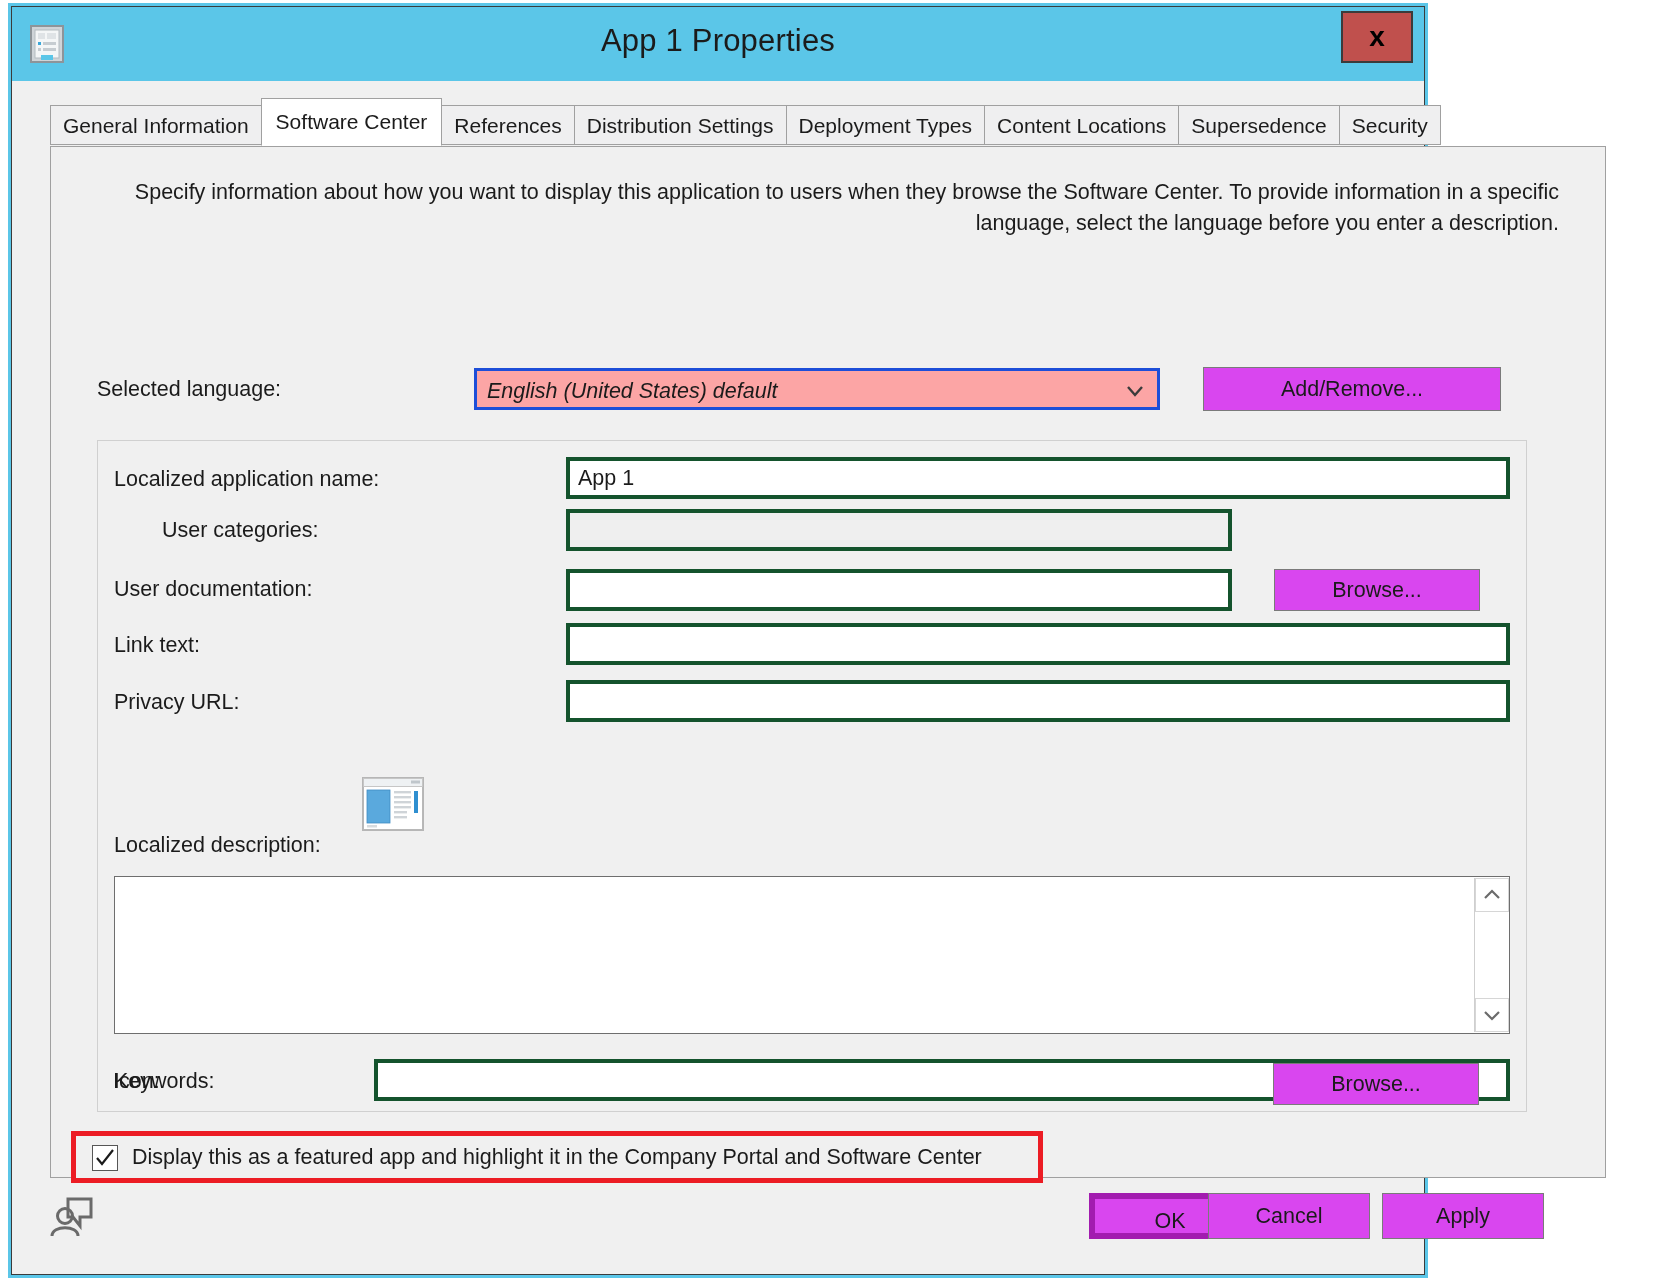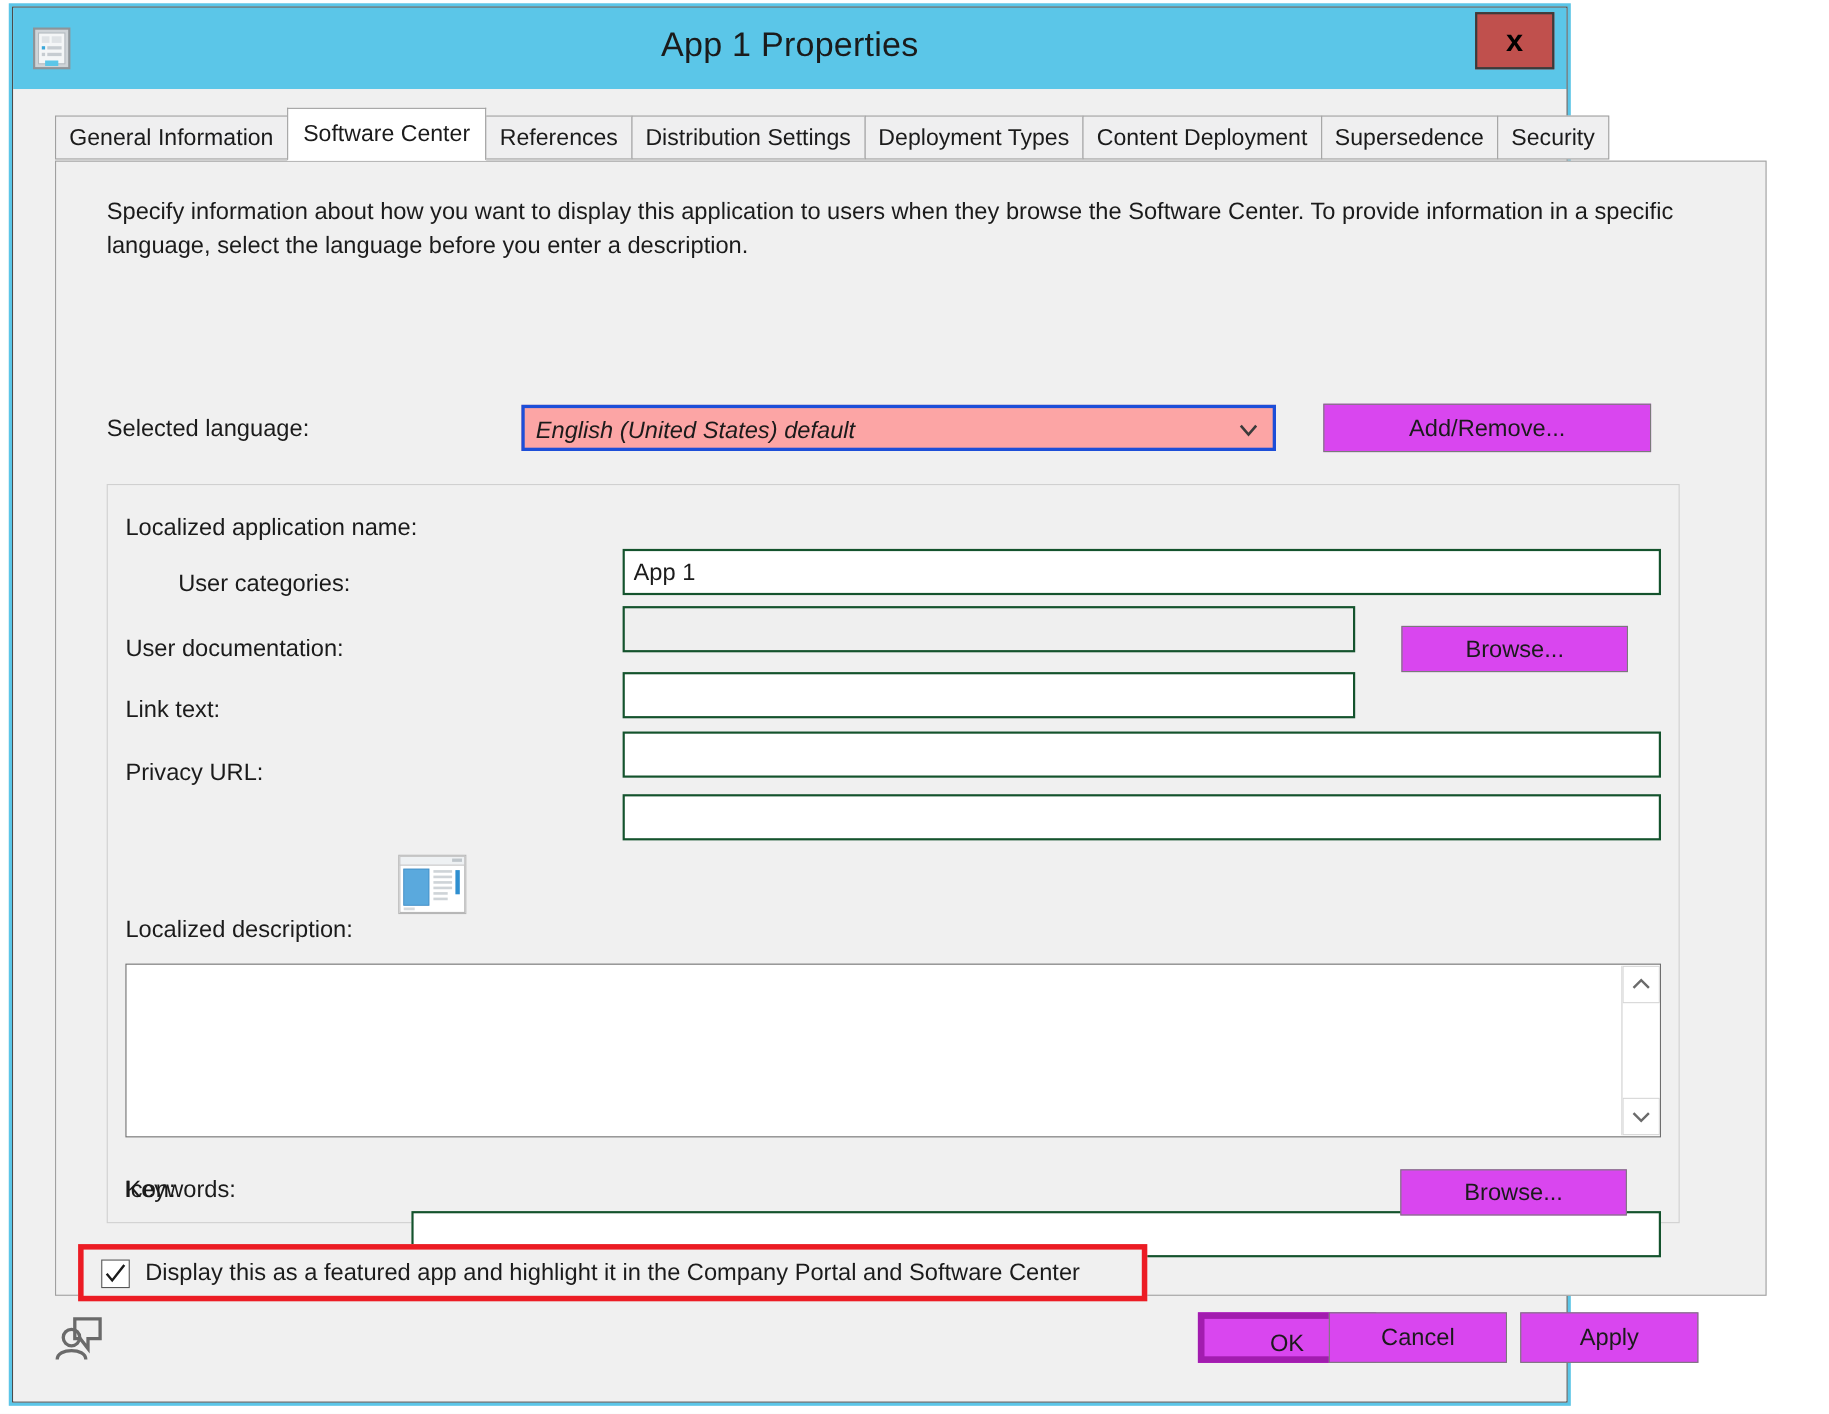--- a/index.html
+++ b/index.html
@@ -139,20 +139,21 @@
 
   
   .intro {
     position: absolute;
     left: 46px;
     top: 30px;
     width: 1462px;
     font-size: 21.5px;
     color: #1b1b1b;
     line-height: 31px;
+    text-align: right;
   }
 
   
   .lang-label {
     position: absolute;
     left: 46px;
     top: 230px;
     font-size: 21.5px;
     color: #1b1b1b;
   }
@@ -214,28 +215,27 @@
   }
   .fld-label {
     position: absolute;
     left: 16px;
     font-size: 21.5px;
     color: #1b1b1b;
   }
   .txtbox {
     position: absolute;
     background: #ffffff;
-    border: 2px solid #14532d;
+    border: 4px solid #14532d;
     box-sizing: border-box;
     font-size: 21.5px;
     color: #1b1b1b;
     padding: 5px 8px;
     font-family: "Liberation Sans", sans-serif;
     outline: none;
-    margin-top: 42px;
   }
   .txtbox.disabled {
     background: #efefef;
   }
   .sidebtn {
     position: absolute;
     width: 206px;
     height: 42px;
     line-height: 40px;
   }
@@ -366,21 +366,21 @@
     </div>
 
     <div class="dialog-body">
 
       <div class="tabstrip">
         <div class="tab">General Information</div>
         <div class="tab active">Software Center</div>
         <div class="tab">References</div>
         <div class="tab">Distribution Settings</div>
         <div class="tab">Deployment Types</div>
-        <div class="tab">Content Deployment</div>
+        <div class="tab">Content Locations</div>
         <div class="tab">Supersedence</div>
         <div class="tab">Security</div>
       </div>
 
       <div class="tabpage">
 
         <div class="intro">Specify information about how you want to display this application to users when they browse the Software Center. To provide information in a specific language, select the language before you enter a description.</div>
 
         <div class="lang-label">Selected language:</div>
         <div class="lang-select">

